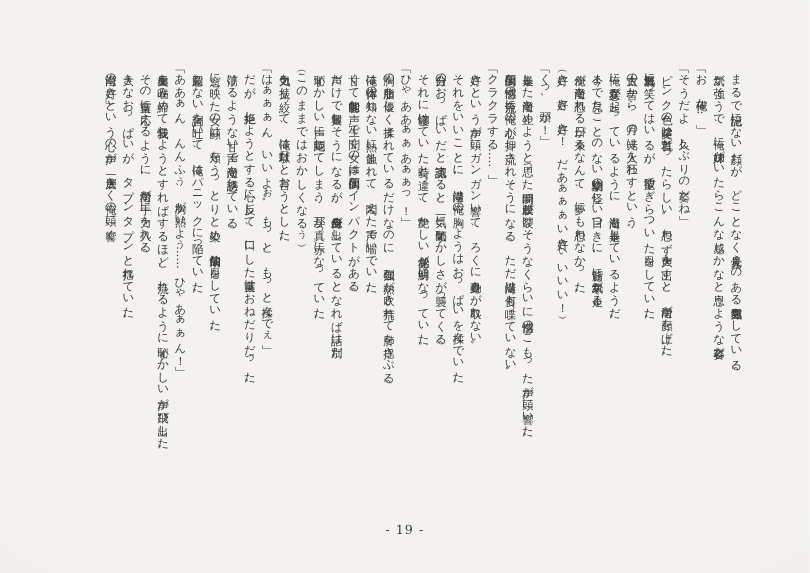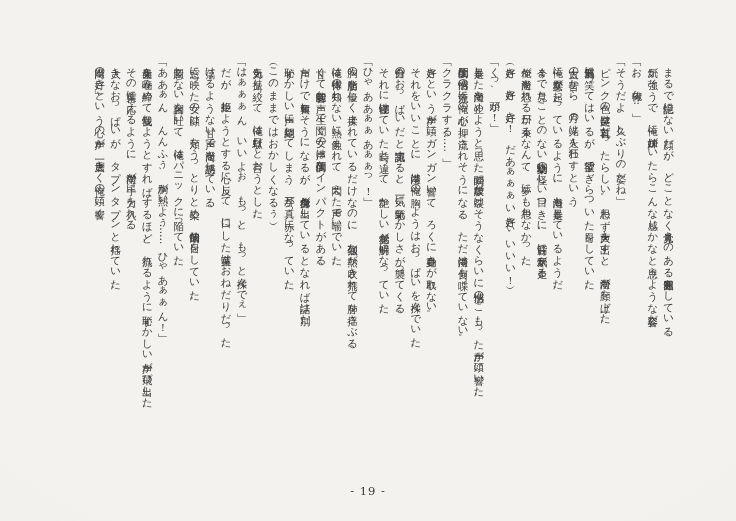--- a/index.html
+++ b/index.html
@@ -43,21 +43,20 @@
   .page-number {
     position: absolute;
     top: 474px;
     left: 0;
     width: 100%;
     text-align: center;
     font-family: "DejaVu Serif", serif;
     font-size: 11.5px;
     letter-spacing: 1px;
     color: var(--ink, #3a3a3a);
-    margin-top: 10px;
   }
 </style>
 </head>
 <body>
 
 <div class="page">
   <div class="text-block">
       <p class="para">まるで記憶にない顔だが、どことなく見覚えのある雰囲気をしている。</p>
       <p class="para">気が強そうで、俺に姉妹がいたらこんな感じかなと思うような容姿だ。</p>
       <p class="para">「お、俺か⁉」</p>

